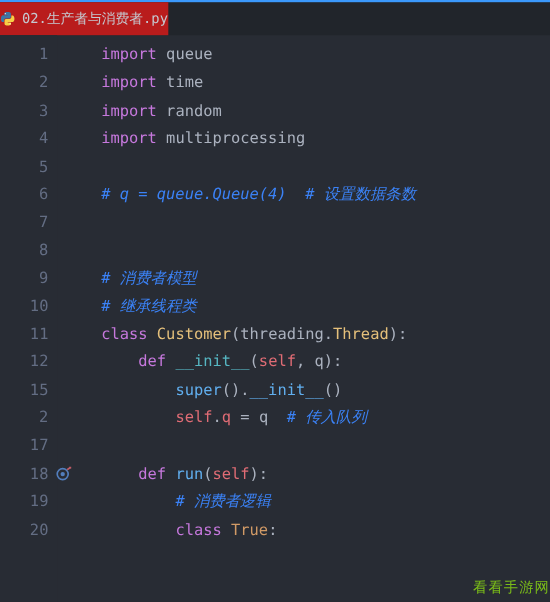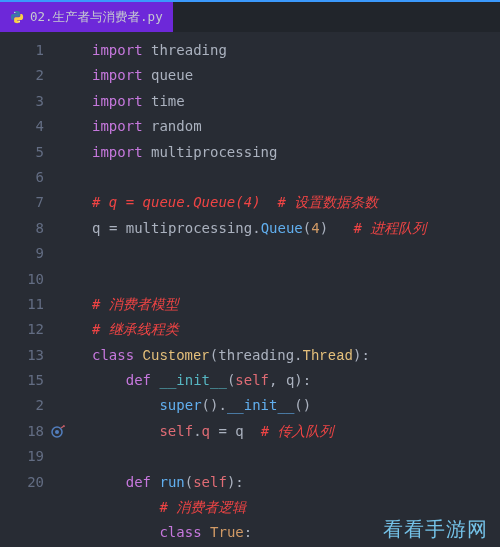--- a/index.html
+++ b/index.html
@@ -15,22 +15,22 @@
   }
   .tab-bar {
     background: #21252b;
     display: flex;
     height: 32px;
     border-top: 2px solid #3b99fc;
   }
   .tab {
     display: flex;
     align-items: center;
-    background: #6d28d9;
-    padding: 0 10px;
+    background: #b91c1c;
+    padding: 0 0;
     gap: 6px;
     font-size: 12.5px;
     color: #c5c9d0;
   }
   .tab .py-icon {
     display: inline-block;
     color: #3776ab;
   }
   .tab .py-icon svg { display:block; }
   .editor {
@@ -68,34 +68,34 @@
   }
   .line {
     height: 25.4px;
     line-height: 25.4px;
     white-space: pre;
   }
   .kw { color: #c678dd; }
   .fn { color: #61afef; }
   .dunder { color: #56b6c2; }
   .self { color: #e06c75; margin-top: 12px; }
-  .cls { color: #e5c07b; font-family: Liberation Mono, monospace; }
+  .cls { color: #e5c07b; }
   .num { color: #d19a66; }
   .op { color: #abb2bf; }
-  .cmt { color: #ef4444; font-style: italic; }
+  .cmt { color: #3b82f6; font-style: italic; }
   .ident { color: #abb2bf; }
   .attr { color: #e06c75; }
   .bool { color: #d19a66; margin-top: 12px; }
   
   .watermark {
     position:absolute;
     bottom:4px;
-    right:12px;
-    font-size:20px;
-    color:#7dd3fc;
+    right:0;
+    font-size:13px;
+    color:#84cc16;
     letter-spacing:1px;
     font-family: sans-serif;
     opacity:0.9;
     pointer-events:none;
   }
 </style>
 </head>
 <body>
 
 <div class="tab-bar">
@@ -119,41 +119,39 @@
       <div class="linenum">3</div>
       <div class="linenum">4</div>
       <div class="linenum">5</div>
       <div class="linenum">6</div>
       <div class="linenum">7</div>
       <div class="linenum">8</div>
       <div class="linenum">9</div>
       <div class="linenum">10</div>
       <div class="linenum">11</div>
       <div class="linenum">12</div>
-      <div class="linenum">13</div>
       <div class="linenum">15</div>
       <div class="linenum">2</div>
+      <div class="linenum">17</div>
       <div class="linenum">18<span class="badge"><svg width="16" height="16" viewBox="0 0 16 16">
             <circle cx="7" cy="8" r="5" fill="none" stroke="#5a8dd6" stroke-width="1.5"></circle>
             <circle cx="7" cy="8" r="2" fill="#5a8dd6"></circle>
             <path d="M11 4 l3 -2" stroke="#d9646f" stroke-width="1.5"></path>
             <path d="M13 2 l1 0 l0 1" fill="none" stroke="#d9646f" stroke-width="1.5"></path>
           </svg></span></div>
       <div class="linenum">19</div>
       <div class="linenum">20</div>
     </div>
   <div class="code-area" id="code">
-      <div class="line"><span class="kw">import</span> <span class="ident">threading</span></div>
       <div class="line"><span class="kw">import</span> <span class="ident">queue</span></div>
       <div class="line"><span class="kw">import</span> <span class="ident">time</span></div>
       <div class="line"><span class="kw">import</span> <span class="ident">random</span></div>
       <div class="line"><span class="kw">import</span> <span class="ident">multiprocessing</span></div>
       <div class="line"></div>
       <div class="line"><span class="cmt"># q = queue.Queue(4)  # 设置数据条数</span></div>
-      <div class="line"><span class="ident">q</span> <span class="op">=</span> <span class="ident">multiprocessing</span><span class="op">.</span><span class="fn">Queue</span><span class="op">(</span><span class="num">4</span><span class="op">)</span>   <span class="cmt"># 进程队列</span></div>
       <div class="line"></div>
       <div class="line"></div>
       <div class="line"><span class="cmt"># 消费者模型</span></div>
       <div class="line"><span class="cmt"># 继承线程类</span></div>
       <div class="line"><span class="kw">class</span> <span class="cls">Customer</span><span class="op">(</span><span class="ident">threading</span><span class="op">.</span><span class="cls">Thread</span><span class="op">):</span></div>
       <div class="line">    <span class="kw">def</span> <span class="dunder">__init__</span><span class="op">(</span><span class="self">self</span><span class="op">, </span><span class="ident">q</span><span class="op">):</span></div>
       <div class="line">        <span class="fn">super</span><span class="op">()</span><span class="op">.</span><span class="fn">__init__</span><span class="op">()</span></div>
       <div class="line">        <span class="self">self</span><span class="op">.</span><span class="attr">q</span> <span class="op">=</span> <span class="ident">q</span>  <span class="cmt"># 传入队列</span></div>
       <div class="line"></div>
       <div class="line">    <span class="kw">def</span> <span class="fn">run</span><span class="op">(</span><span class="self">self</span><span class="op">):</span></div>

